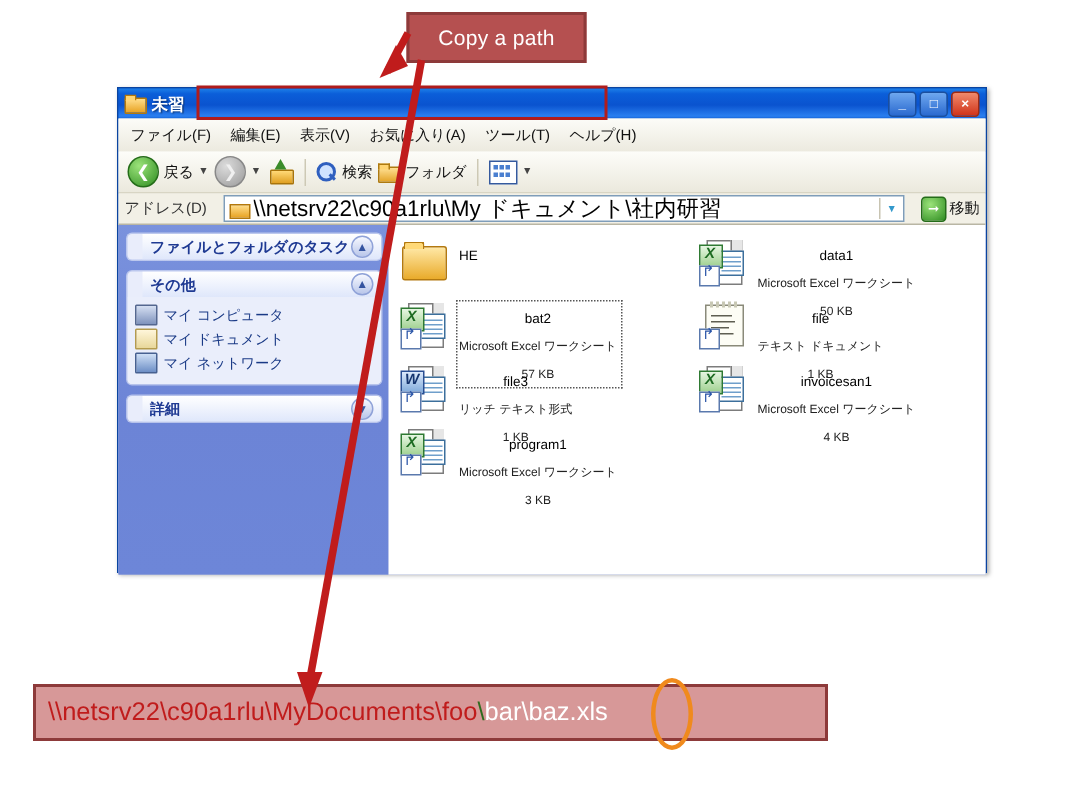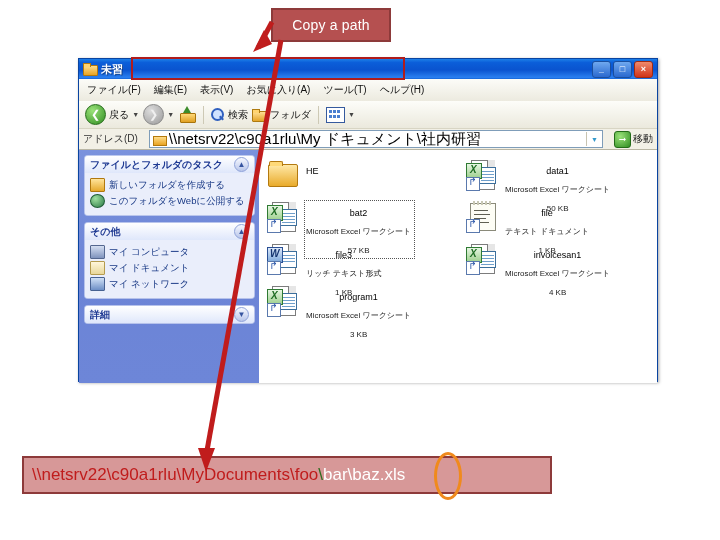--- a/index.html
+++ b/index.html
@@ -98,21 +98,21 @@
   .go-ico{width:15px;height:15px;border-radius:3px;background:radial-gradient(circle at 35% 30%,#9be37a,#2f8c21);
      border:1px solid #246c19;color:#fff;font-size:9px;display:flex;align-items:center;justify-content:center;}
 
   
   .win-body{display:flex;height:233px;background:#7b8fd4;}
   .taskpane{width:180px;background:linear-gradient(180deg,#7a92dd 0%,#6c84d6 55%,#6d86d8 100%);
      padding:6px 5px 0 6px;box-sizing:border-box;}
   .tp-group{margin-bottom:8px;background:#e9edfb;border-radius:3px;overflow:hidden;
      box-shadow:0 0 0 1px rgba(255,255,255,.5);}
   .tp-head{height:17px;display:flex;align-items:center;padding:0 5px;
-     background:linear-gradient(180deg,#ffffff,#dfe7fb);color:#1f3a93;font-size:10px;font-weight:bold;}
+     background:linear-gradient(180deg,#ffffff,#dfe7fb);color:#1f3a93;font-size:10px;font-weight:bold;margin-left:10px;}
   .tp-head .chev{margin-left:auto;width:13px;height:13px;border-radius:50%;
      background:linear-gradient(180deg,#f6f8ff,#b9c6ea);border:1px solid #8fa2d8;color:#3554a0;
      font-size:8px;display:flex;align-items:center;justify-content:center;}
   .tp-list{padding:3px 4px 5px 5px;background:#eaeefb;}
   .tp-row{display:flex;align-items:center;gap:4px;margin:2px 0;font-size:9.5px;color:#1a3a86;white-space:nowrap;}
   .mini{width:13px;height:12px;flex:0 0 auto;border-radius:1px;}
   .mini.newfolder{background:linear-gradient(180deg,#ffe49b,#e6a92c);border:1px solid #b1780e;}
   .mini.web{background:radial-gradient(circle at 35% 30%,#9fe0a1,#2a7a46);border-radius:50%;border:1px solid #1f5c34;}
   .mini.doc{background:linear-gradient(180deg,#fff6da,#e8d79a);border:1px solid #b49b4e;}
   .mini.comp{background:linear-gradient(180deg,#d5dff2,#7f93bd);border:1px solid #54678f;}
@@ -257,30 +257,20 @@
 
     <div class="win-body">
 
       <div class="taskpane">
 
         <div class="tp-group">
           <div class="tp-head">
             <span>ファイルとフォルダのタスク</span>
             <span class="chev">▲</span>
           </div>
-          <div class="tp-list">
-            <div class="tp-row">
-              <span class="mini newfolder"></span>
-              <span>新しいフォルダを作成する</span>
-            </div>
-            <div class="tp-row">
-              <span class="mini web"></span>
-              <span>このフォルダをWebに公開する</span>
-            </div>
-          </div>
         </div>
 
         <div class="tp-group">
           <div class="tp-head">
             <span>その他</span>
             <span class="chev">▲</span>
           </div>
           <div class="tp-list">
             <div class="tp-row">
               <span class="mini comp"></span>

